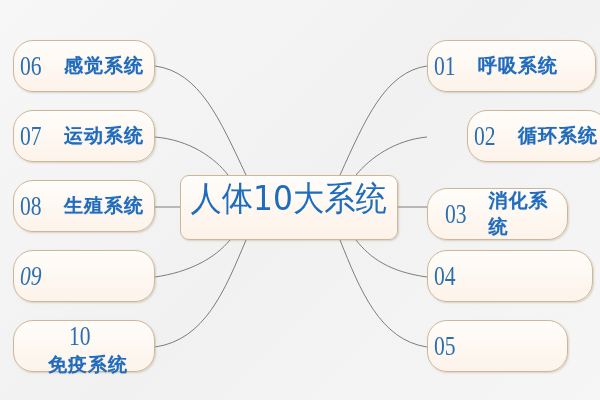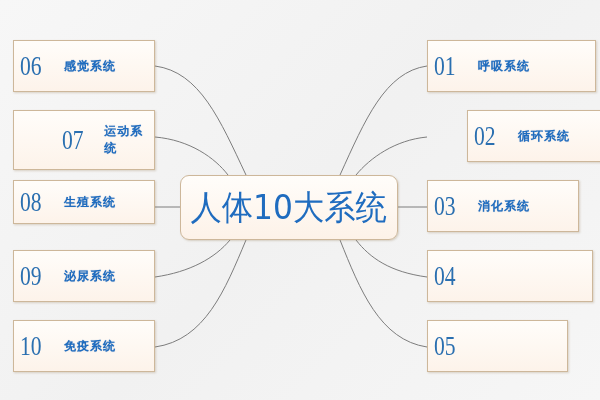--- a/index.html
+++ b/index.html
@@ -4,42 +4,42 @@
 <style>
   html, body { margin:0; padding:0; }
   body {
     width:600px; height:400px; position:relative; overflow:hidden;
     background: linear-gradient(135deg, #f7f7f7 0%, #f1f1f1 50%, #f6f6f6 100%);
     font-family: "DejaVu Serif", serif;
   }
   svg.lines { position:absolute; left:0; top:0; width:600px; height:400px; }
   .node {
     position:absolute; box-sizing:border-box;
-    border:1px solid #cdb79a; border-radius:0;
+    border:1px solid #cdb79a; border-radius:20px;
     background: linear-gradient(180deg, #fffdfa 0%, #fdf3ea 100%);
     box-shadow: 1px 1px 2px rgba(160,140,110,0.35);
     display:flex; align-items:center;
   }
   .node .num {
     font-family: "Liberation Serif", serif;
     font-size:27px; color:#2a6fb0; letter-spacing:0px;
     margin-left:6px; transform: scaleX(0.8); transform-origin:left center;
     width:36px;
   }
   .node .label {
     font-family: "DejaVu Sans", sans-serif; font-weight:bold;
-    font-size:12px; color:#1f6cbf; margin-left:8px; letter-spacing:1px;
+    font-size:19px; color:#1f6cbf; margin-left:8px; letter-spacing:1px;
     text-shadow: 0 0 1px rgba(30,90,160,0.4);
   }
   .center {
     position:absolute; left:180px; top:175px; width:218px; height:65px;
     box-sizing:border-box; border:1px solid #cdb79a; border-radius:9px;
     background: linear-gradient(180deg, #fffdfa 0%, #fdf2e8 100%);
     box-shadow: 1px 1px 2px rgba(160,140,110,0.35);
-    display:flex; align-items:center; justify-content:center;
+    display:flex; align-items:flex-start; justify-content:center;
   }
   .center .title {
     font-family: "DejaVu Sans", sans-serif; font-size:34px; color:#1f6cbf;
     letter-spacing:0px; transform: scaleX(0.92);
   }
 </style>
 </head>
 <body>
 
 <svg class="lines" viewBox="0 0 600 400">
@@ -60,46 +60,45 @@
 </svg>
 
 <div class="center">
   <span class="title">人体10大系统</span>
 </div>
 
 <div class="node" style="left:13px; top:40px; width:142px; height:52px;">
   <span class="num">06</span>
   <span class="label">感觉系统</span>
 </div>
-<div class="node" style="left:13px; top:110px; width:142px; height:60px;padding-left:42px;">
+<div class="node" style="left:13px; top:110px; width:142px; height:52px;">
   <span class="num">07</span>
   <span class="label">运动系统</span>
 </div>
-<div class="node" style="left:13px; top:180px; width:142px; height:44px;align-items:center;">
+<div class="node" style="left:13px; top:180px; width:142px; height:52px;align-items:center;">
   <span class="num">08</span>
   <span class="label">生殖系统</span>
 </div>
-<div class="node" style="left:13px; top:250px; width:142px; height:52px;">
+<div class="node" style="left:13px; top:250px; width:142px; height:52px;font-style:italic;">
   <span class="num">09</span>
-  <span class="label">泌尿系统</span>
 </div>
-<div class="node" style="left:13px; top:320px; width:142px; height:52px;">
+<div class="node" style="left:13px; top:320px; width:142px; height:52px;flex-direction:column;">
   <span class="num">10</span>
   <span class="label">免疫系统</span>
 </div>
 
 <div class="node" style="left:427px; top:40px; width:169px; height:52px;">
   <span class="num">01</span>
   <span class="label">呼吸系统</span>
 </div>
 <div class="node" style="left:427px; top:110px; width:141px; height:52px;margin-left:40px;">
   <span class="num">02</span>
   <span class="label">循环系统</span>
 </div>
-<div class="node" style="left:427px; top:180px; width:152px; height:52px;">
+<div class="node" style="left:427px; top:188px; width:141px; height:52px;padding-left:11px;">
   <span class="num">03</span>
   <span class="label">消化系统</span>
 </div>
 <div class="node" style="left:427px; top:250px; width:166px; height:52px;">
   <span class="num">04</span>
 </div>
 <div class="node" style="left:427px; top:320px; width:141px; height:52px;gap:27px;">
   <span class="num">05</span>
 </div>
 

